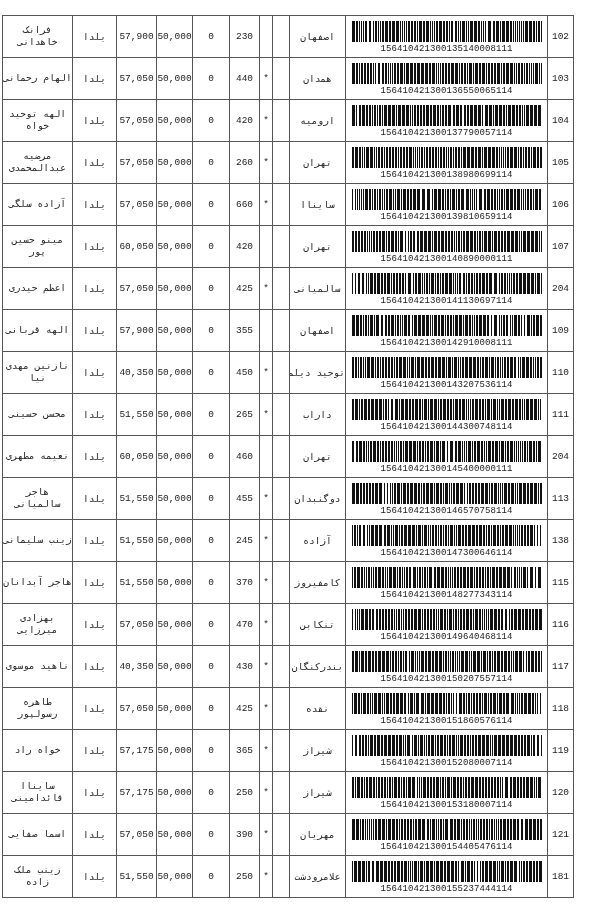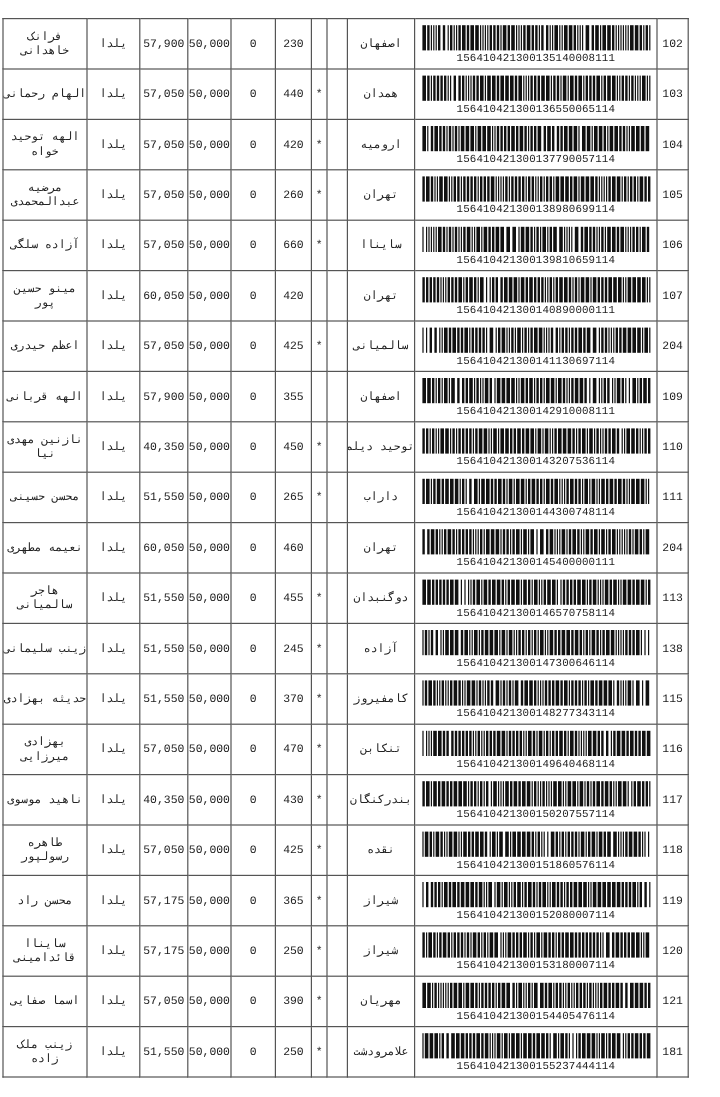--- a/index.html
+++ b/index.html
@@ -251,21 +251,21 @@
     <td></td>
     <td class="city">آزاده</td>
     <td class="bc">
       <div class="barcode" style="background: linear-gradient(rgb(17, 17, 17), rgb(17, 17, 17)) 0px 0px / 1px 100% no-repeat, linear-gradient(rgb(17, 17, 17), rgb(17, 17, 17)) 2px 0px / 2px 100% no-repeat, linear-gradient(rgb(17, 17, 17), rgb(17, 17, 17)) 5px 0px / 1px 100% no-repeat, linear-gradient(rgb(17, 17, 17), rgb(17, 17, 17)) 7px 0px / 2px 100% no-repeat, linear-gradient(rgb(17, 17, 17), rgb(17, 17, 17)) 11px 0px / 2px 100% no-repeat, linear-gradient(rgb(17, 17, 17), rgb(17, 17, 17)) 15px 0px / 1px 100% no-repeat, linear-gradient(rgb(17, 17, 17), rgb(17, 17, 17)) 17px 0px / 1px 100% no-repeat, linear-gradient(rgb(17, 17, 17), rgb(17, 17, 17)) 19px 0px / 3px 100% no-repeat, linear-gradient(rgb(17, 17, 17), rgb(17, 17, 17)) 23px 0px / 3px 100% no-repeat, linear-gradient(rgb(17, 17, 17), rgb(17, 17, 17)) 27px 0px / 3px 100% no-repeat, linear-gradient(rgb(17, 17, 17), rgb(17, 17, 17)) 32px 0px / 2px 100% no-repeat, linear-gradient(rgb(17, 17, 17), rgb(17, 17, 17)) 35px 0px / 3px 100% no-repeat, linear-gradient(rgb(17, 17, 17), rgb(17, 17, 17)) 39px 0px / 1px 100% no-repeat, linear-gradient(rgb(17, 17, 17), rgb(17, 17, 17)) 41px 0px / 1px 100% no-repeat, linear-gradient(rgb(17, 17, 17), rgb(17, 17, 17)) 43px 0px / 3px 100% no-repeat, linear-gradient(rgb(17, 17, 17), rgb(17, 17, 17)) 47px 0px / 1px 100% no-repeat, linear-gradient(rgb(17, 17, 17), rgb(17, 17, 17)) 49px 0px / 2px 100% no-repeat, linear-gradient(rgb(17, 17, 17), rgb(17, 17, 17)) 52px 0px / 3px 100% no-repeat, linear-gradient(rgb(17, 17, 17), rgb(17, 17, 17)) 56px 0px / 3px 100% no-repeat, linear-gradient(rgb(17, 17, 17), rgb(17, 17, 17)) 60px 0px / 3px 100% no-repeat, linear-gradient(rgb(17, 17, 17), rgb(17, 17, 17)) 64px 0px / 1px 100% no-repeat, linear-gradient(rgb(17, 17, 17), rgb(17, 17, 17)) 66px 0px / 3px 100% no-repeat, linear-gradient(rgb(17, 17, 17), rgb(17, 17, 17)) 70px 0px / 1px 100% no-repeat, linear-gradient(rgb(17, 17, 17), rgb(17, 17, 17)) 72px 0px / 3px 100% no-repeat, linear-gradient(rgb(17, 17, 17), rgb(17, 17, 17)) 76px 0px / 1px 100% no-repeat, linear-gradient(rgb(17, 17, 17), rgb(17, 17, 17)) 78px 0px / 1px 100% no-repeat, linear-gradient(rgb(17, 17, 17), rgb(17, 17, 17)) 80px 0px / 2px 100% no-repeat, linear-gradient(rgb(17, 17, 17), rgb(17, 17, 17)) 83px 0px / 2px 100% no-repeat, linear-gradient(rgb(17, 17, 17), rgb(17, 17, 17)) 86px 0px / 1px 100% no-repeat, linear-gradient(rgb(17, 17, 17), rgb(17, 17, 17)) 88px 0px / 2px 100% no-repeat, linear-gradient(rgb(17, 17, 17), rgb(17, 17, 17)) 91px 0px / 1px 100% no-repeat, linear-gradient(rgb(17, 17, 17), rgb(17, 17, 17)) 93px 0px / 2px 100% no-repeat, linear-gradient(rgb(17, 17, 17), rgb(17, 17, 17)) 96px 0px / 1px 100% no-repeat, linear-gradient(rgb(17, 17, 17), rgb(17, 17, 17)) 98px 0px / 3px 100% no-repeat, linear-gradient(rgb(17, 17, 17), rgb(17, 17, 17)) 102px 0px / 1px 100% no-repeat, linear-gradient(rgb(17, 17, 17), rgb(17, 17, 17)) 104px 0px / 1px 100% no-repeat, linear-gradient(rgb(17, 17, 17), rgb(17, 17, 17)) 106px 0px / 3px 100% no-repeat, linear-gradient(rgb(17, 17, 17), rgb(17, 17, 17)) 110px 0px / 2px 100% no-repeat, linear-gradient(rgb(17, 17, 17), rgb(17, 17, 17)) 113px 0px / 2px 100% no-repeat, linear-gradient(rgb(17, 17, 17), rgb(17, 17, 17)) 116px 0px / 3px 100% no-repeat, linear-gradient(rgb(17, 17, 17), rgb(17, 17, 17)) 120px 0px / 3px 100% no-repeat, linear-gradient(rgb(17, 17, 17), rgb(17, 17, 17)) 124px 0px / 2px 100% no-repeat, linear-gradient(rgb(17, 17, 17), rgb(17, 17, 17)) 127px 0px / 3px 100% no-repeat, linear-gradient(rgb(17, 17, 17), rgb(17, 17, 17)) 131px 0px / 2px 100% no-repeat, linear-gradient(rgb(17, 17, 17), rgb(17, 17, 17)) 134px 0px / 1px 100% no-repeat, linear-gradient(rgb(17, 17, 17), rgb(17, 17, 17)) 136px 0px / 2px 100% no-repeat, linear-gradient(rgb(17, 17, 17), rgb(17, 17, 17)) 139px 0px / 1px 100% no-repeat, linear-gradient(rgb(17, 17, 17), rgb(17, 17, 17)) 141px 0px / 3px 100% no-repeat, linear-gradient(rgb(17, 17, 17), rgb(17, 17, 17)) 145px 0px / 2px 100% no-repeat, linear-gradient(rgb(17, 17, 17), rgb(17, 17, 17)) 148px 0px / 1px 100% no-repeat, linear-gradient(rgb(17, 17, 17), rgb(17, 17, 17)) 150px 0px / 2px 100% no-repeat, linear-gradient(rgb(17, 17, 17), rgb(17, 17, 17)) 153px 0px / 3px 100% no-repeat, linear-gradient(rgb(17, 17, 17), rgb(17, 17, 17)) 157px 0px / 3px 100% no-repeat, linear-gradient(rgb(17, 17, 17), rgb(17, 17, 17)) 161px 0px / 1px 100% no-repeat, linear-gradient(rgb(17, 17, 17), rgb(17, 17, 17)) 163px 0px / 1px 100% no-repeat, linear-gradient(rgb(17, 17, 17), rgb(17, 17, 17)) 165px 0px / 1px 100% no-repeat, linear-gradient(rgb(17, 17, 17), rgb(17, 17, 17)) 167px 0px / 1px 100% no-repeat, linear-gradient(rgb(17, 17, 17), rgb(17, 17, 17)) 169px 0px / 2px 100% no-repeat, linear-gradient(rgb(17, 17, 17), rgb(17, 17, 17)) 172px 0px / 2px 100% no-repeat, linear-gradient(rgb(17, 17, 17), rgb(17, 17, 17)) 175px 0px / 2px 100% no-repeat, linear-gradient(rgb(17, 17, 17), rgb(17, 17, 17)) 178px 0px / 3px 100% no-repeat, linear-gradient(rgb(17, 17, 17), rgb(17, 17, 17)) 182px 0px / 1px 100% no-repeat, linear-gradient(rgb(17, 17, 17), rgb(17, 17, 17)) 185px 0px / 1px 100% no-repeat, linear-gradient(rgb(17, 17, 17), rgb(17, 17, 17)) 188px 0px / 1px 100% no-repeat;"></div>
       <div class="bc-text">156410421300147300646114</div>
     </td>
     <td class="num">138</td>
   </tr>
 
   <tr>
-    <td class="name">حدیثه بهزادی</td>
+    <td class="name">هاجر آبدانان</td>
     <td class="num">یلدا</td>
     <td class="num">51,550</td>
     <td class="num">50,000</td>
     <td class="num">0</td>
     <td class="num">370</td>
     <td class="star">*</td>
     <td></td>
     <td class="city">کامفیروز</td>
     <td class="bc">
       <div class="barcode" style="background: linear-gradient(rgb(17, 17, 17), rgb(17, 17, 17)) 0px 0px / 1px 100% no-repeat, linear-gradient(rgb(17, 17, 17), rgb(17, 17, 17)) 2px 0px / 2px 100% no-repeat, linear-gradient(rgb(17, 17, 17), rgb(17, 17, 17)) 5px 0px / 3px 100% no-repeat, linear-gradient(rgb(17, 17, 17), rgb(17, 17, 17)) 9px 0px / 2px 100% no-repeat, linear-gradient(rgb(17, 17, 17), rgb(17, 17, 17)) 12px 0px / 1px 100% no-repeat, linear-gradient(rgb(17, 17, 17), rgb(17, 17, 17)) 14px 0px / 1px 100% no-repeat, linear-gradient(rgb(17, 17, 17), rgb(17, 17, 17)) 16px 0px / 2px 100% no-repeat, linear-gradient(rgb(17, 17, 17), rgb(17, 17, 17)) 19px 0px / 1px 100% no-repeat, linear-gradient(rgb(17, 17, 17), rgb(17, 17, 17)) 21px 0px / 1px 100% no-repeat, linear-gradient(rgb(17, 17, 17), rgb(17, 17, 17)) 23px 0px / 2px 100% no-repeat, linear-gradient(rgb(17, 17, 17), rgb(17, 17, 17)) 26px 0px / 3px 100% no-repeat, linear-gradient(rgb(17, 17, 17), rgb(17, 17, 17)) 30px 0px / 2px 100% no-repeat, linear-gradient(rgb(17, 17, 17), rgb(17, 17, 17)) 33px 0px / 1px 100% no-repeat, linear-gradient(rgb(17, 17, 17), rgb(17, 17, 17)) 35px 0px / 1px 100% no-repeat, linear-gradient(rgb(17, 17, 17), rgb(17, 17, 17)) 37px 0px / 3px 100% no-repeat, linear-gradient(rgb(17, 17, 17), rgb(17, 17, 17)) 41px 0px / 3px 100% no-repeat, linear-gradient(rgb(17, 17, 17), rgb(17, 17, 17)) 45px 0px / 1px 100% no-repeat, linear-gradient(rgb(17, 17, 17), rgb(17, 17, 17)) 47px 0px / 2px 100% no-repeat, linear-gradient(rgb(17, 17, 17), rgb(17, 17, 17)) 50px 0px / 1px 100% no-repeat, linear-gradient(rgb(17, 17, 17), rgb(17, 17, 17)) 52px 0px / 1px 100% no-repeat, linear-gradient(rgb(17, 17, 17), rgb(17, 17, 17)) 54px 0px / 2px 100% no-repeat, linear-gradient(rgb(17, 17, 17), rgb(17, 17, 17)) 57px 0px / 2px 100% no-repeat, linear-gradient(rgb(17, 17, 17), rgb(17, 17, 17)) 61px 0px / 3px 100% no-repeat, linear-gradient(rgb(17, 17, 17), rgb(17, 17, 17)) 65px 0px / 1px 100% no-repeat, linear-gradient(rgb(17, 17, 17), rgb(17, 17, 17)) 67px 0px / 2px 100% no-repeat, linear-gradient(rgb(17, 17, 17), rgb(17, 17, 17)) 70px 0px / 1px 100% no-repeat, linear-gradient(rgb(17, 17, 17), rgb(17, 17, 17)) 72px 0px / 2px 100% no-repeat, linear-gradient(rgb(17, 17, 17), rgb(17, 17, 17)) 75px 0px / 1px 100% no-repeat, linear-gradient(rgb(17, 17, 17), rgb(17, 17, 17)) 77px 0px / 3px 100% no-repeat, linear-gradient(rgb(17, 17, 17), rgb(17, 17, 17)) 82px 0px / 2px 100% no-repeat, linear-gradient(rgb(17, 17, 17), rgb(17, 17, 17)) 85px 0px / 3px 100% no-repeat, linear-gradient(rgb(17, 17, 17), rgb(17, 17, 17)) 89px 0px / 3px 100% no-repeat, linear-gradient(rgb(17, 17, 17), rgb(17, 17, 17)) 93px 0px / 2px 100% no-repeat, linear-gradient(rgb(17, 17, 17), rgb(17, 17, 17)) 96px 0px / 1px 100% no-repeat, linear-gradient(rgb(17, 17, 17), rgb(17, 17, 17)) 98px 0px / 1px 100% no-repeat, linear-gradient(rgb(17, 17, 17), rgb(17, 17, 17)) 100px 0px / 1px 100% no-repeat, linear-gradient(rgb(17, 17, 17), rgb(17, 17, 17)) 102px 0px / 2px 100% no-repeat, linear-gradient(rgb(17, 17, 17), rgb(17, 17, 17)) 105px 0px / 2px 100% no-repeat, linear-gradient(rgb(17, 17, 17), rgb(17, 17, 17)) 108px 0px / 2px 100% no-repeat, linear-gradient(rgb(17, 17, 17), rgb(17, 17, 17)) 111px 0px / 3px 100% no-repeat, linear-gradient(rgb(17, 17, 17), rgb(17, 17, 17)) 115px 0px / 2px 100% no-repeat, linear-gradient(rgb(17, 17, 17), rgb(17, 17, 17)) 118px 0px / 3px 100% no-repeat, linear-gradient(rgb(17, 17, 17), rgb(17, 17, 17)) 122px 0px / 1px 100% no-repeat, linear-gradient(rgb(17, 17, 17), rgb(17, 17, 17)) 124px 0px / 2px 100% no-repeat, linear-gradient(rgb(17, 17, 17), rgb(17, 17, 17)) 127px 0px / 2px 100% no-repeat, linear-gradient(rgb(17, 17, 17), rgb(17, 17, 17)) 130px 0px / 2px 100% no-repeat, linear-gradient(rgb(17, 17, 17), rgb(17, 17, 17)) 133px 0px / 1px 100% no-repeat, linear-gradient(rgb(17, 17, 17), rgb(17, 17, 17)) 135px 0px / 2px 100% no-repeat, linear-gradient(rgb(17, 17, 17), rgb(17, 17, 17)) 138px 0px / 1px 100% no-repeat, linear-gradient(rgb(17, 17, 17), rgb(17, 17, 17)) 140px 0px / 3px 100% no-repeat, linear-gradient(rgb(17, 17, 17), rgb(17, 17, 17)) 144px 0px / 2px 100% no-repeat, linear-gradient(rgb(17, 17, 17), rgb(17, 17, 17)) 147px 0px / 3px 100% no-repeat, linear-gradient(rgb(17, 17, 17), rgb(17, 17, 17)) 151px 0px / 3px 100% no-repeat, linear-gradient(rgb(17, 17, 17), rgb(17, 17, 17)) 155px 0px / 3px 100% no-repeat, linear-gradient(rgb(17, 17, 17), rgb(17, 17, 17)) 159px 0px / 1px 100% no-repeat, linear-gradient(rgb(17, 17, 17), rgb(17, 17, 17)) 162px 0px / 2px 100% no-repeat, linear-gradient(rgb(17, 17, 17), rgb(17, 17, 17)) 165px 0px / 1px 100% no-repeat, linear-gradient(rgb(17, 17, 17), rgb(17, 17, 17)) 167px 0px / 1px 100% no-repeat, linear-gradient(rgb(17, 17, 17), rgb(17, 17, 17)) 169px 0px / 1px 100% no-repeat, linear-gradient(rgb(17, 17, 17), rgb(17, 17, 17)) 171px 0px / 3px 100% no-repeat, linear-gradient(rgb(17, 17, 17), rgb(17, 17, 17)) 175px 0px / 1px 100% no-repeat, linear-gradient(rgb(17, 17, 17), rgb(17, 17, 17)) 178px 0px / 3px 100% no-repeat, linear-gradient(rgb(17, 17, 17), rgb(17, 17, 17)) 183px 0px / 1px 100% no-repeat, linear-gradient(rgb(17, 17, 17), rgb(17, 17, 17)) 186px 0px / 3px 100% no-repeat;"></div>
@@ -319,21 +319,21 @@
     <td></td>
     <td class="city">نقده</td>
     <td class="bc">
       <div class="barcode" style="background: linear-gradient(rgb(17, 17, 17), rgb(17, 17, 17)) 0px 0px / 1px 100% no-repeat, linear-gradient(rgb(17, 17, 17), rgb(17, 17, 17)) 2px 0px / 3px 100% no-repeat, linear-gradient(rgb(17, 17, 17), rgb(17, 17, 17)) 6px 0px / 2px 100% no-repeat, linear-gradient(rgb(17, 17, 17), rgb(17, 17, 17)) 9px 0px / 1px 100% no-repeat, linear-gradient(rgb(17, 17, 17), rgb(17, 17, 17)) 11px 0px / 3px 100% no-repeat, linear-gradient(rgb(17, 17, 17), rgb(17, 17, 17)) 15px 0px / 2px 100% no-repeat, linear-gradient(rgb(17, 17, 17), rgb(17, 17, 17)) 18px 0px / 1px 100% no-repeat, linear-gradient(rgb(17, 17, 17), rgb(17, 17, 17)) 20px 0px / 1px 100% no-repeat, linear-gradient(rgb(17, 17, 17), rgb(17, 17, 17)) 22px 0px / 3px 100% no-repeat, linear-gradient(rgb(17, 17, 17), rgb(17, 17, 17)) 26px 0px / 3px 100% no-repeat, linear-gradient(rgb(17, 17, 17), rgb(17, 17, 17)) 30px 0px / 1px 100% no-repeat, linear-gradient(rgb(17, 17, 17), rgb(17, 17, 17)) 32px 0px / 1px 100% no-repeat, linear-gradient(rgb(17, 17, 17), rgb(17, 17, 17)) 34px 0px / 3px 100% no-repeat, linear-gradient(rgb(17, 17, 17), rgb(17, 17, 17)) 38px 0px / 2px 100% no-repeat, linear-gradient(rgb(17, 17, 17), rgb(17, 17, 17)) 41px 0px / 2px 100% no-repeat, linear-gradient(rgb(17, 17, 17), rgb(17, 17, 17)) 44px 0px / 3px 100% no-repeat, linear-gradient(rgb(17, 17, 17), rgb(17, 17, 17)) 48px 0px / 3px 100% no-repeat, linear-gradient(rgb(17, 17, 17), rgb(17, 17, 17)) 52px 0px / 2px 100% no-repeat, linear-gradient(rgb(17, 17, 17), rgb(17, 17, 17)) 56px 0px / 1px 100% no-repeat, linear-gradient(rgb(17, 17, 17), rgb(17, 17, 17)) 58px 0px / 3px 100% no-repeat, linear-gradient(rgb(17, 17, 17), rgb(17, 17, 17)) 62px 0px / 1px 100% no-repeat, linear-gradient(rgb(17, 17, 17), rgb(17, 17, 17)) 64px 0px / 3px 100% no-repeat, linear-gradient(rgb(17, 17, 17), rgb(17, 17, 17)) 69px 0px / 3px 100% no-repeat, linear-gradient(rgb(17, 17, 17), rgb(17, 17, 17)) 73px 0px / 1px 100% no-repeat, linear-gradient(rgb(17, 17, 17), rgb(17, 17, 17)) 75px 0px / 3px 100% no-repeat, linear-gradient(rgb(17, 17, 17), rgb(17, 17, 17)) 79px 0px / 3px 100% no-repeat, linear-gradient(rgb(17, 17, 17), rgb(17, 17, 17)) 83px 0px / 3px 100% no-repeat, linear-gradient(rgb(17, 17, 17), rgb(17, 17, 17)) 87px 0px / 3px 100% no-repeat, linear-gradient(rgb(17, 17, 17), rgb(17, 17, 17)) 91px 0px / 2px 100% no-repeat, linear-gradient(rgb(17, 17, 17), rgb(17, 17, 17)) 94px 0px / 1px 100% no-repeat, linear-gradient(rgb(17, 17, 17), rgb(17, 17, 17)) 96px 0px / 2px 100% no-repeat, linear-gradient(rgb(17, 17, 17), rgb(17, 17, 17)) 99px 0px / 1px 100% no-repeat, linear-gradient(rgb(17, 17, 17), rgb(17, 17, 17)) 101px 0px / 1px 100% no-repeat, linear-gradient(rgb(17, 17, 17), rgb(17, 17, 17)) 104px 0px / 1px 100% no-repeat, linear-gradient(rgb(17, 17, 17), rgb(17, 17, 17)) 107px 0px / 3px 100% no-repeat, linear-gradient(rgb(17, 17, 17), rgb(17, 17, 17)) 111px 0px / 2px 100% no-repeat, linear-gradient(rgb(17, 17, 17), rgb(17, 17, 17)) 114px 0px / 1px 100% no-repeat, linear-gradient(rgb(17, 17, 17), rgb(17, 17, 17)) 116px 0px / 2px 100% no-repeat, linear-gradient(rgb(17, 17, 17), rgb(17, 17, 17)) 119px 0px / 1px 100% no-repeat, linear-gradient(rgb(17, 17, 17), rgb(17, 17, 17)) 121px 0px / 2px 100% no-repeat, linear-gradient(rgb(17, 17, 17), rgb(17, 17, 17)) 124px 0px / 2px 100% no-repeat, linear-gradient(rgb(17, 17, 17), rgb(17, 17, 17)) 127px 0px / 2px 100% no-repeat, linear-gradient(rgb(17, 17, 17), rgb(17, 17, 17)) 130px 0px / 1px 100% no-repeat, linear-gradient(rgb(17, 17, 17), rgb(17, 17, 17)) 132px 0px / 3px 100% no-repeat, linear-gradient(rgb(17, 17, 17), rgb(17, 17, 17)) 136px 0px / 1px 100% no-repeat, linear-gradient(rgb(17, 17, 17), rgb(17, 17, 17)) 138px 0px / 2px 100% no-repeat, linear-gradient(rgb(17, 17, 17), rgb(17, 17, 17)) 141px 0px / 3px 100% no-repeat, linear-gradient(rgb(17, 17, 17), rgb(17, 17, 17)) 145px 0px / 1px 100% no-repeat, linear-gradient(rgb(17, 17, 17), rgb(17, 17, 17)) 147px 0px / 3px 100% no-repeat, linear-gradient(rgb(17, 17, 17), rgb(17, 17, 17)) 151px 0px / 2px 100% no-repeat, linear-gradient(rgb(17, 17, 17), rgb(17, 17, 17)) 154px 0px / 3px 100% no-repeat, linear-gradient(rgb(17, 17, 17), rgb(17, 17, 17)) 159px 0px / 3px 100% no-repeat, linear-gradient(rgb(17, 17, 17), rgb(17, 17, 17)) 163px 0px / 1px 100% no-repeat, linear-gradient(rgb(17, 17, 17), rgb(17, 17, 17)) 165px 0px / 1px 100% no-repeat, linear-gradient(rgb(17, 17, 17), rgb(17, 17, 17)) 167px 0px / 1px 100% no-repeat, linear-gradient(rgb(17, 17, 17), rgb(17, 17, 17)) 169px 0px / 2px 100% no-repeat, linear-gradient(rgb(17, 17, 17), rgb(17, 17, 17)) 172px 0px / 3px 100% no-repeat, linear-gradient(rgb(17, 17, 17), rgb(17, 17, 17)) 176px 0px / 3px 100% no-repeat, linear-gradient(rgb(17, 17, 17), rgb(17, 17, 17)) 180px 0px / 2px 100% no-repeat, linear-gradient(rgb(17, 17, 17), rgb(17, 17, 17)) 183px 0px / 1px 100% no-repeat, linear-gradient(rgb(17, 17, 17), rgb(17, 17, 17)) 185px 0px / 1px 100% no-repeat, linear-gradient(rgb(17, 17, 17), rgb(17, 17, 17)) 188px 0px / 1px 100% no-repeat;"></div>
       <div class="bc-text">156410421300151860576114</div>
     </td>
     <td class="num">118</td>
   </tr>
 
   <tr>
-    <td class="name">محسن راد</td>
+    <td class="name">خواه راد</td>
     <td class="num">یلدا</td>
     <td class="num">57,175</td>
     <td class="num">50,000</td>
     <td class="num">0</td>
     <td class="num">365</td>
     <td class="star">*</td>
     <td></td>
     <td class="city">شیراز</td>
     <td class="bc">
       <div class="barcode" style="background: linear-gradient(rgb(17, 17, 17), rgb(17, 17, 17)) 0px 0px / 1px 100% no-repeat, linear-gradient(rgb(17, 17, 17), rgb(17, 17, 17)) 3px 0px / 2px 100% no-repeat, linear-gradient(rgb(17, 17, 17), rgb(17, 17, 17)) 7px 0px / 2px 100% no-repeat, linear-gradient(rgb(17, 17, 17), rgb(17, 17, 17)) 10px 0px / 2px 100% no-repeat, linear-gradient(rgb(17, 17, 17), rgb(17, 17, 17)) 13px 0px / 2px 100% no-repeat, linear-gradient(rgb(17, 17, 17), rgb(17, 17, 17)) 16px 0px / 1px 100% no-repeat, linear-gradient(rgb(17, 17, 17), rgb(17, 17, 17)) 18px 0px / 3px 100% no-repeat, linear-gradient(rgb(17, 17, 17), rgb(17, 17, 17)) 22px 0px / 2px 100% no-repeat, linear-gradient(rgb(17, 17, 17), rgb(17, 17, 17)) 25px 0px / 3px 100% no-repeat, linear-gradient(rgb(17, 17, 17), rgb(17, 17, 17)) 29px 0px / 2px 100% no-repeat, linear-gradient(rgb(17, 17, 17), rgb(17, 17, 17)) 32px 0px / 3px 100% no-repeat, linear-gradient(rgb(17, 17, 17), rgb(17, 17, 17)) 36px 0px / 3px 100% no-repeat, linear-gradient(rgb(17, 17, 17), rgb(17, 17, 17)) 40px 0px / 3px 100% no-repeat, linear-gradient(rgb(17, 17, 17), rgb(17, 17, 17)) 44px 0px / 2px 100% no-repeat, linear-gradient(rgb(17, 17, 17), rgb(17, 17, 17)) 47px 0px / 3px 100% no-repeat, linear-gradient(rgb(17, 17, 17), rgb(17, 17, 17)) 51px 0px / 1px 100% no-repeat, linear-gradient(rgb(17, 17, 17), rgb(17, 17, 17)) 53px 0px / 1px 100% no-repeat, linear-gradient(rgb(17, 17, 17), rgb(17, 17, 17)) 55px 0px / 3px 100% no-repeat, linear-gradient(rgb(17, 17, 17), rgb(17, 17, 17)) 60px 0px / 1px 100% no-repeat, linear-gradient(rgb(17, 17, 17), rgb(17, 17, 17)) 62px 0px / 3px 100% no-repeat, linear-gradient(rgb(17, 17, 17), rgb(17, 17, 17)) 66px 0px / 1px 100% no-repeat, linear-gradient(rgb(17, 17, 17), rgb(17, 17, 17)) 68px 0px / 3px 100% no-repeat, linear-gradient(rgb(17, 17, 17), rgb(17, 17, 17)) 72px 0px / 1px 100% no-repeat, linear-gradient(rgb(17, 17, 17), rgb(17, 17, 17)) 74px 0px / 1px 100% no-repeat, linear-gradient(rgb(17, 17, 17), rgb(17, 17, 17)) 76px 0px / 2px 100% no-repeat, linear-gradient(rgb(17, 17, 17), rgb(17, 17, 17)) 79px 0px / 3px 100% no-repeat, linear-gradient(rgb(17, 17, 17), rgb(17, 17, 17)) 83px 0px / 1px 100% no-repeat, linear-gradient(rgb(17, 17, 17), rgb(17, 17, 17)) 85px 0px / 2px 100% no-repeat, linear-gradient(rgb(17, 17, 17), rgb(17, 17, 17)) 88px 0px / 3px 100% no-repeat, linear-gradient(rgb(17, 17, 17), rgb(17, 17, 17)) 92px 0px / 2px 100% no-repeat, linear-gradient(rgb(17, 17, 17), rgb(17, 17, 17)) 95px 0px / 1px 100% no-repeat, linear-gradient(rgb(17, 17, 17), rgb(17, 17, 17)) 97px 0px / 2px 100% no-repeat, linear-gradient(rgb(17, 17, 17), rgb(17, 17, 17)) 100px 0px / 3px 100% no-repeat, linear-gradient(rgb(17, 17, 17), rgb(17, 17, 17)) 104px 0px / 1px 100% no-repeat, linear-gradient(rgb(17, 17, 17), rgb(17, 17, 17)) 106px 0px / 1px 100% no-repeat, linear-gradient(rgb(17, 17, 17), rgb(17, 17, 17)) 108px 0px / 3px 100% no-repeat, linear-gradient(rgb(17, 17, 17), rgb(17, 17, 17)) 112px 0px / 2px 100% no-repeat, linear-gradient(rgb(17, 17, 17), rgb(17, 17, 17)) 115px 0px / 2px 100% no-repeat, linear-gradient(rgb(17, 17, 17), rgb(17, 17, 17)) 118px 0px / 1px 100% no-repeat, linear-gradient(rgb(17, 17, 17), rgb(17, 17, 17)) 120px 0px / 2px 100% no-repeat, linear-gradient(rgb(17, 17, 17), rgb(17, 17, 17)) 123px 0px / 2px 100% no-repeat, linear-gradient(rgb(17, 17, 17), rgb(17, 17, 17)) 126px 0px / 3px 100% no-repeat, linear-gradient(rgb(17, 17, 17), rgb(17, 17, 17)) 130px 0px / 3px 100% no-repeat, linear-gradient(rgb(17, 17, 17), rgb(17, 17, 17)) 134px 0px / 3px 100% no-repeat, linear-gradient(rgb(17, 17, 17), rgb(17, 17, 17)) 138px 0px / 1px 100% no-repeat, linear-gradient(rgb(17, 17, 17), rgb(17, 17, 17)) 140px 0px / 1px 100% no-repeat, linear-gradient(rgb(17, 17, 17), rgb(17, 17, 17)) 142px 0px / 3px 100% no-repeat, linear-gradient(rgb(17, 17, 17), rgb(17, 17, 17)) 146px 0px / 3px 100% no-repeat, linear-gradient(rgb(17, 17, 17), rgb(17, 17, 17)) 150px 0px / 3px 100% no-repeat, linear-gradient(rgb(17, 17, 17), rgb(17, 17, 17)) 154px 0px / 3px 100% no-repeat, linear-gradient(rgb(17, 17, 17), rgb(17, 17, 17)) 158px 0px / 3px 100% no-repeat, linear-gradient(rgb(17, 17, 17), rgb(17, 17, 17)) 162px 0px / 3px 100% no-repeat, linear-gradient(rgb(17, 17, 17), rgb(17, 17, 17)) 166px 0px / 2px 100% no-repeat, linear-gradient(rgb(17, 17, 17), rgb(17, 17, 17)) 169px 0px / 2px 100% no-repeat, linear-gradient(rgb(17, 17, 17), rgb(17, 17, 17)) 172px 0px / 2px 100% no-repeat, linear-gradient(rgb(17, 17, 17), rgb(17, 17, 17)) 175px 0px / 3px 100% no-repeat, linear-gradient(rgb(17, 17, 17), rgb(17, 17, 17)) 179px 0px / 1px 100% no-repeat, linear-gradient(rgb(17, 17, 17), rgb(17, 17, 17)) 181px 0px / 2px 100% no-repeat, linear-gradient(rgb(17, 17, 17), rgb(17, 17, 17)) 185px 0px / 2px 100% no-repeat, linear-gradient(rgb(17, 17, 17), rgb(17, 17, 17)) 189px 0px / 2px 100% no-repeat;"></div>

